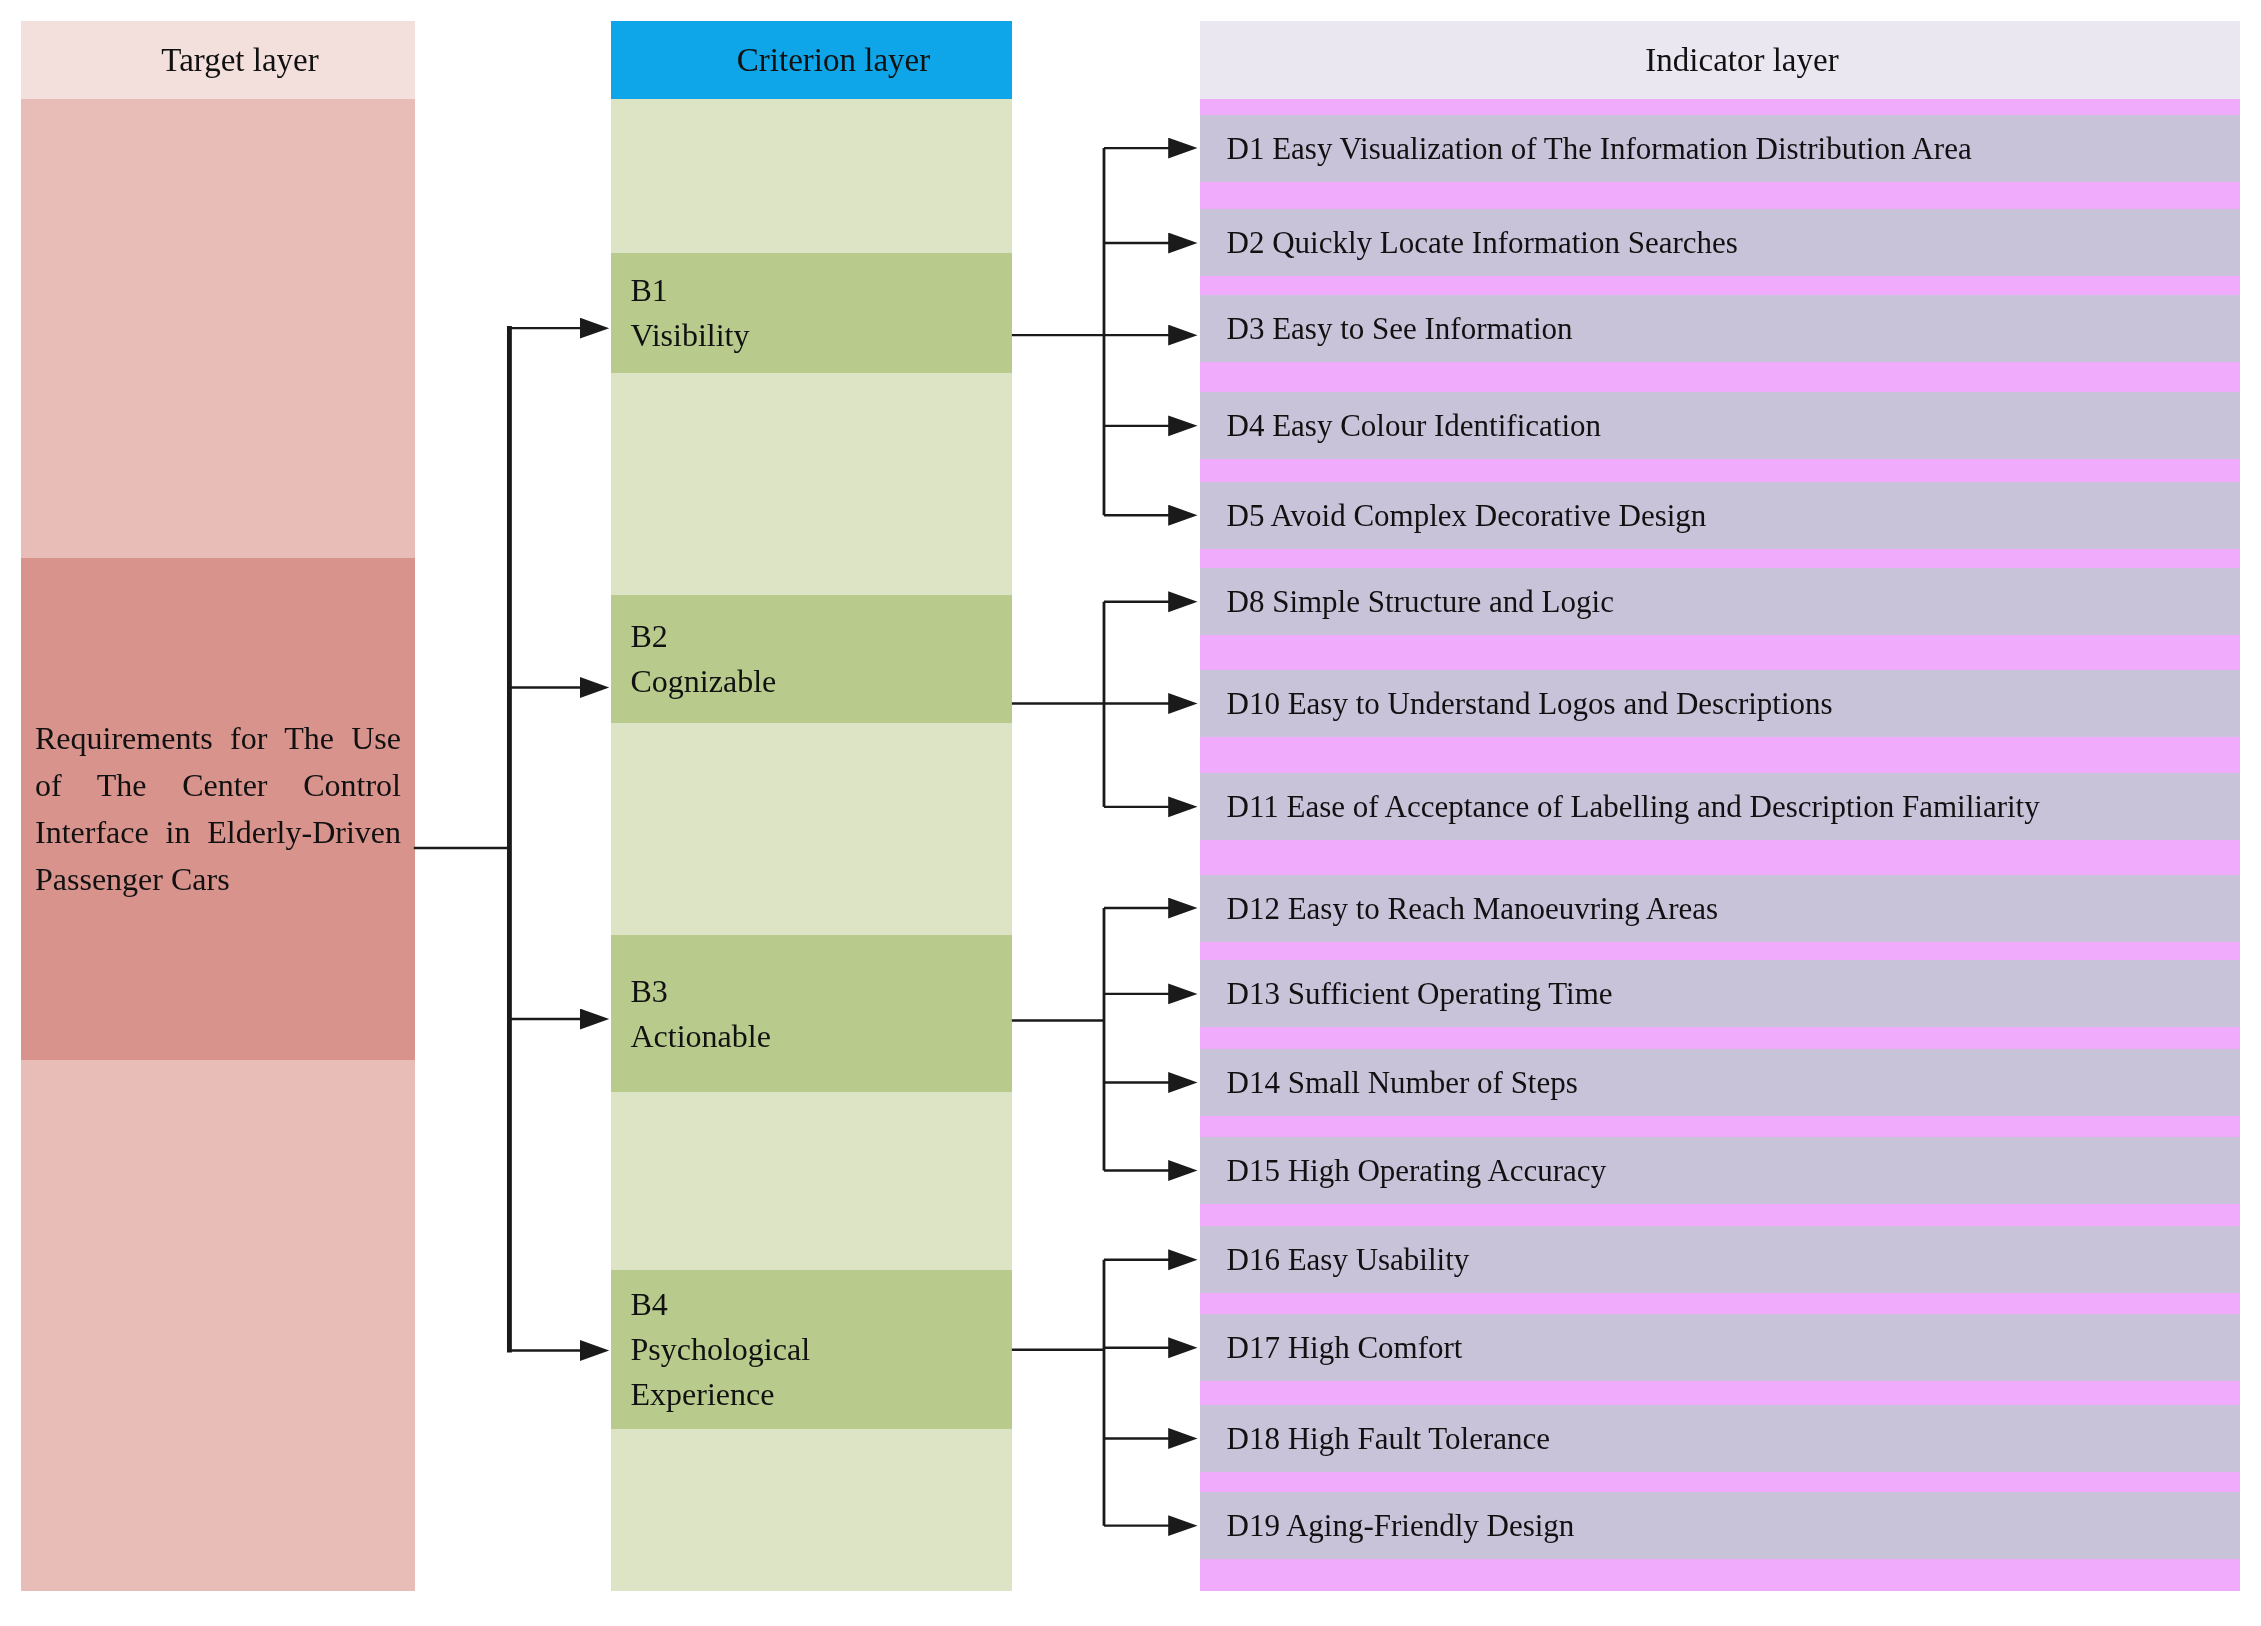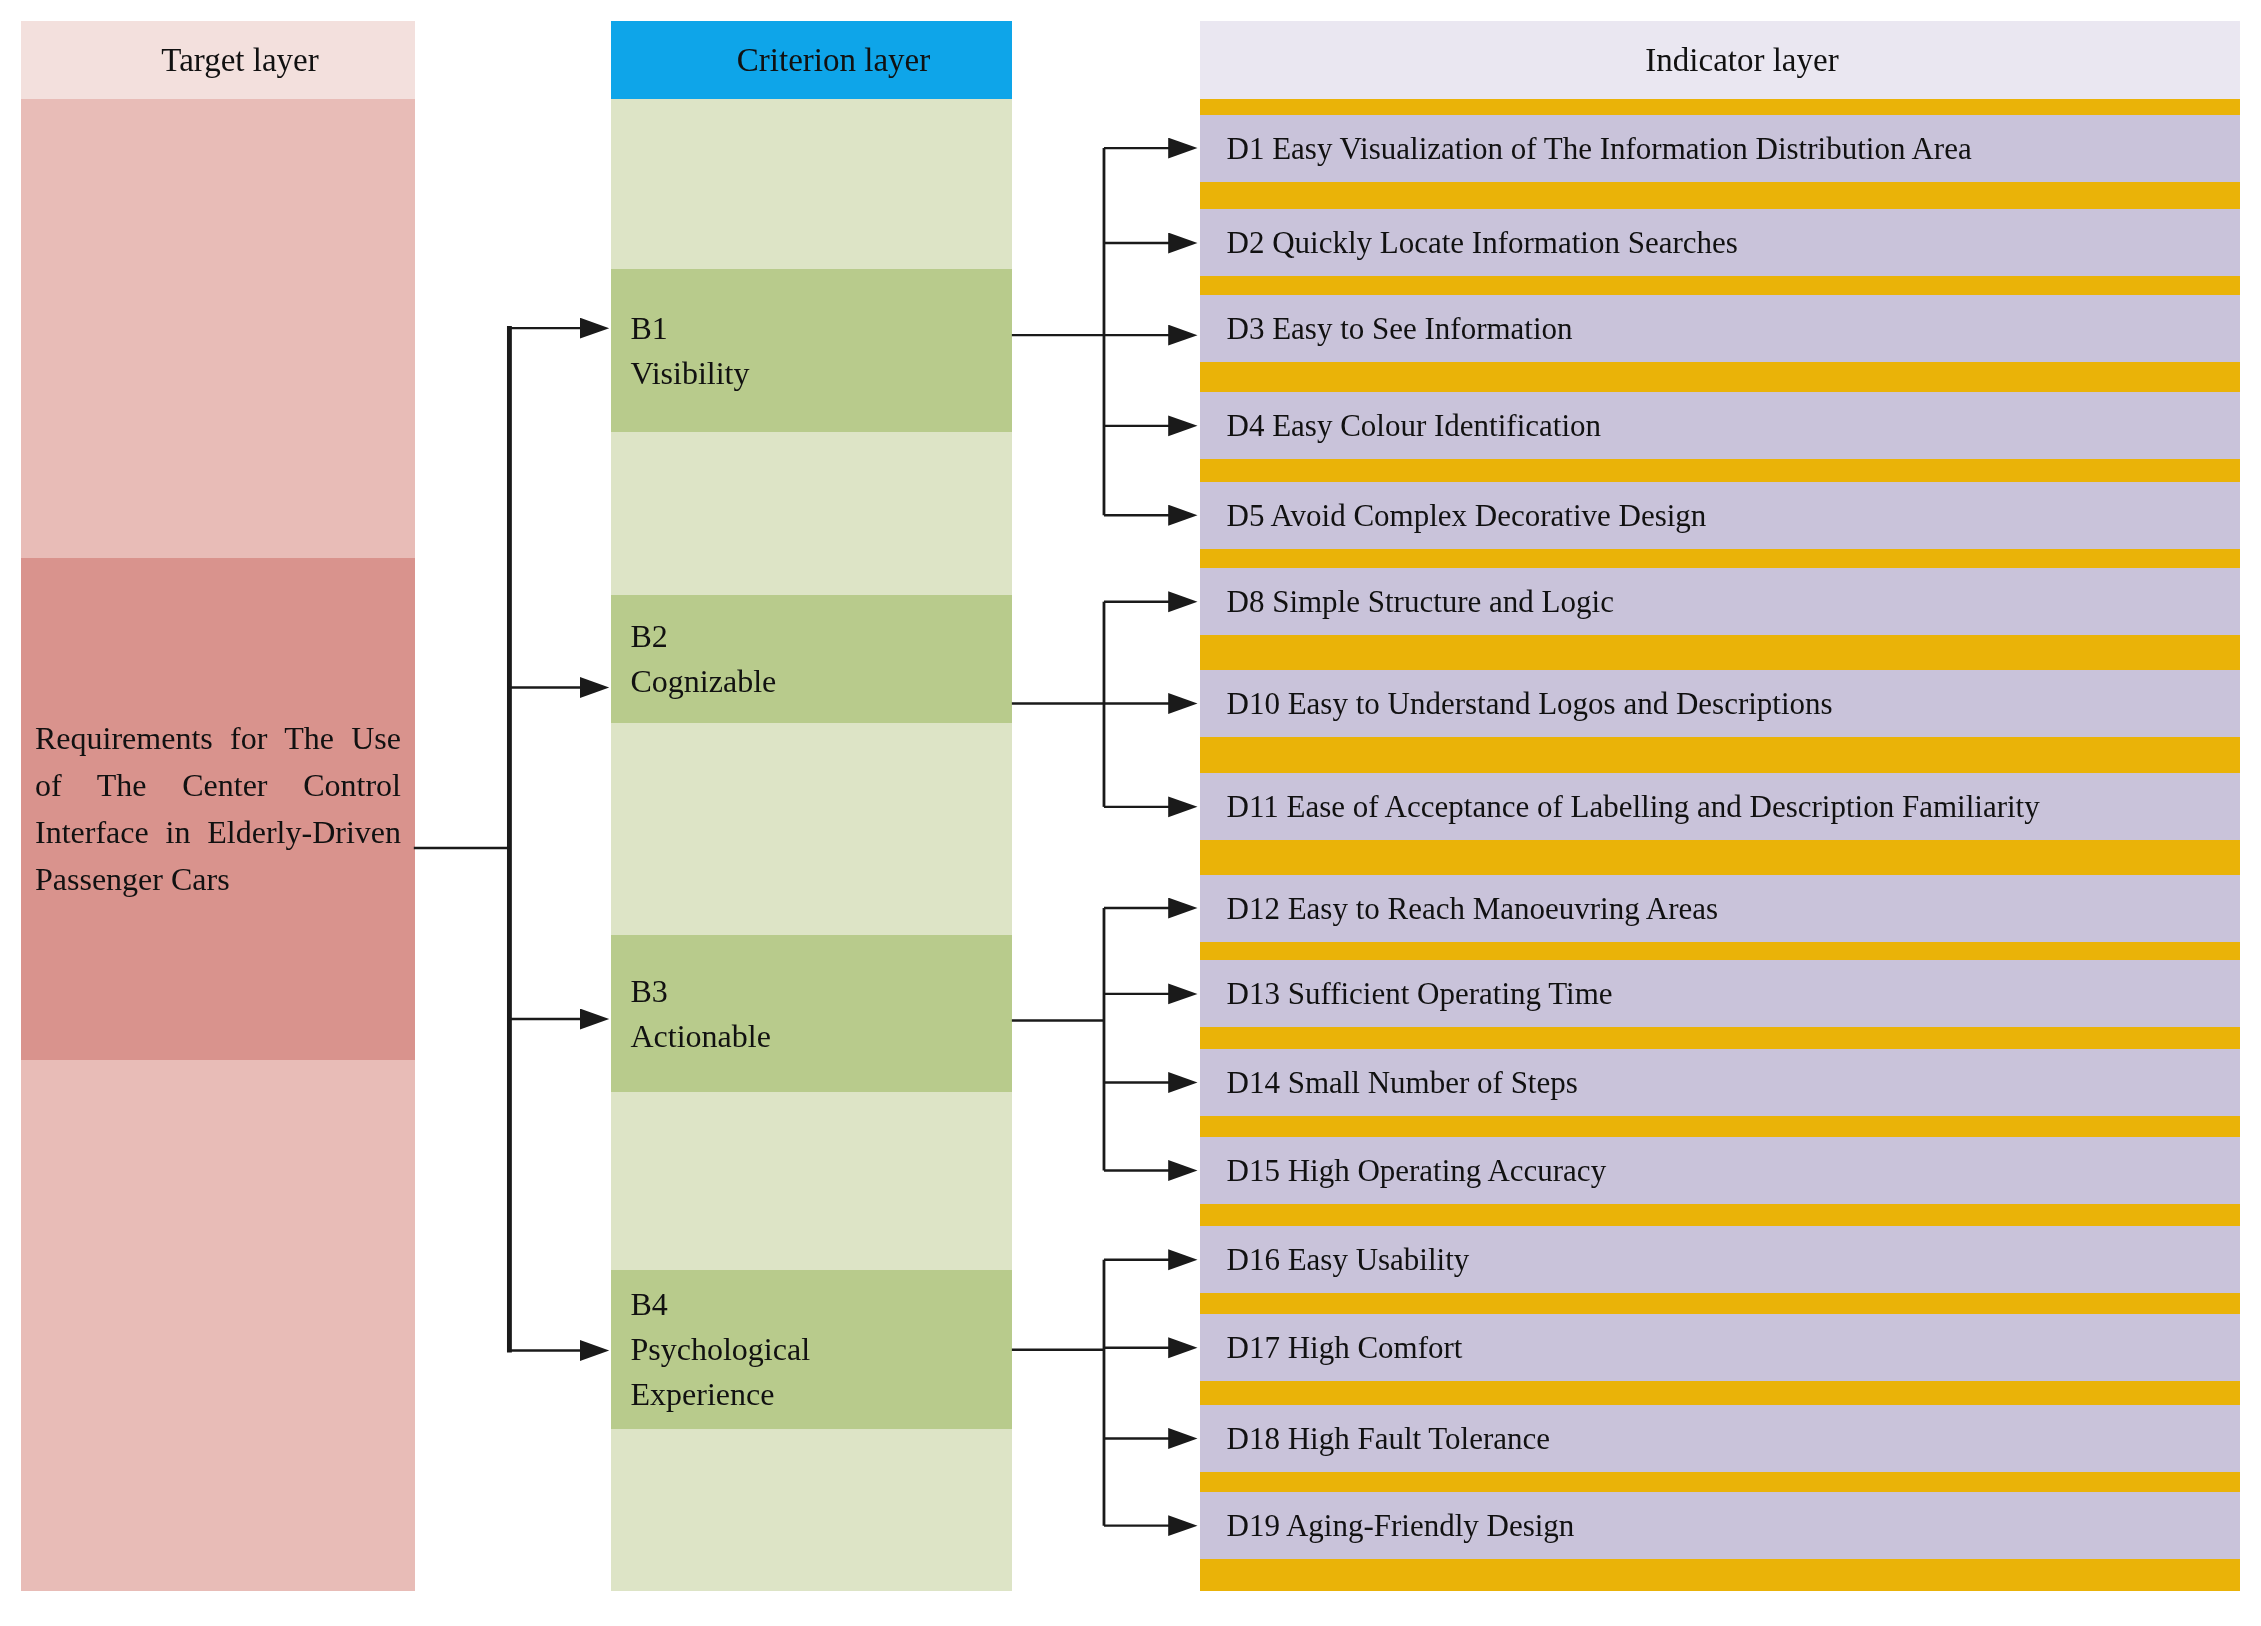--- a/index.html
+++ b/index.html
@@ -33,26 +33,26 @@
   
   #col-criterion{left:611px;width:401px;background:#dde4c6;}
   #col-criterion .col-header{background:#0ea5e9;}
   .crit-box{
     position:absolute;left:0;width:401px;background:#b8cb8c;
     display:flex;flex-direction:column;justify-content:center;
     padding-left:19.5px;box-sizing:border-box;
     font-size:32px;line-height:45px;
   }
   .crit-box .crit-name{max-width:251px;}
-  #crit-b1{top:248px;height:163px;}
+  #crit-b1{top:232px;height:120px;}
   #crit-b2{top:574px;height:128px;}
   #crit-b3{top:914px;height:157px;justify-content:center;}
   #crit-b4{top:1249px;height:159px;}
   
-  #col-indicator{left:1200px;width:1040px;background:#eab308;}
+  #col-indicator{left:1200px;width:1040px;background:#f0abfc;}
   #col-indicator .col-header{background:#eae7f1;}
   .ind-row{
     position:absolute;left:0;width:1040px;height:67px;
     background:#c9c3da;
     display:flex;align-items:center;
     padding-left:26.5px;box-sizing:border-box;
     font-size:31px;
     text-align:right;
   }
   

